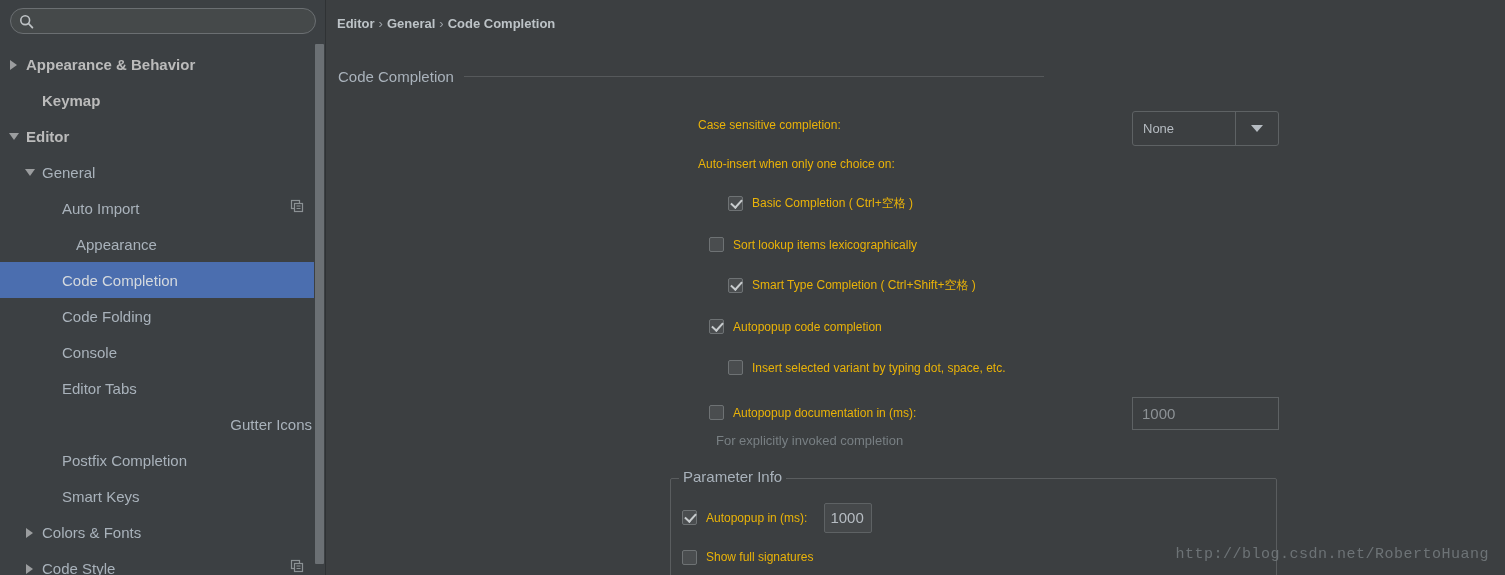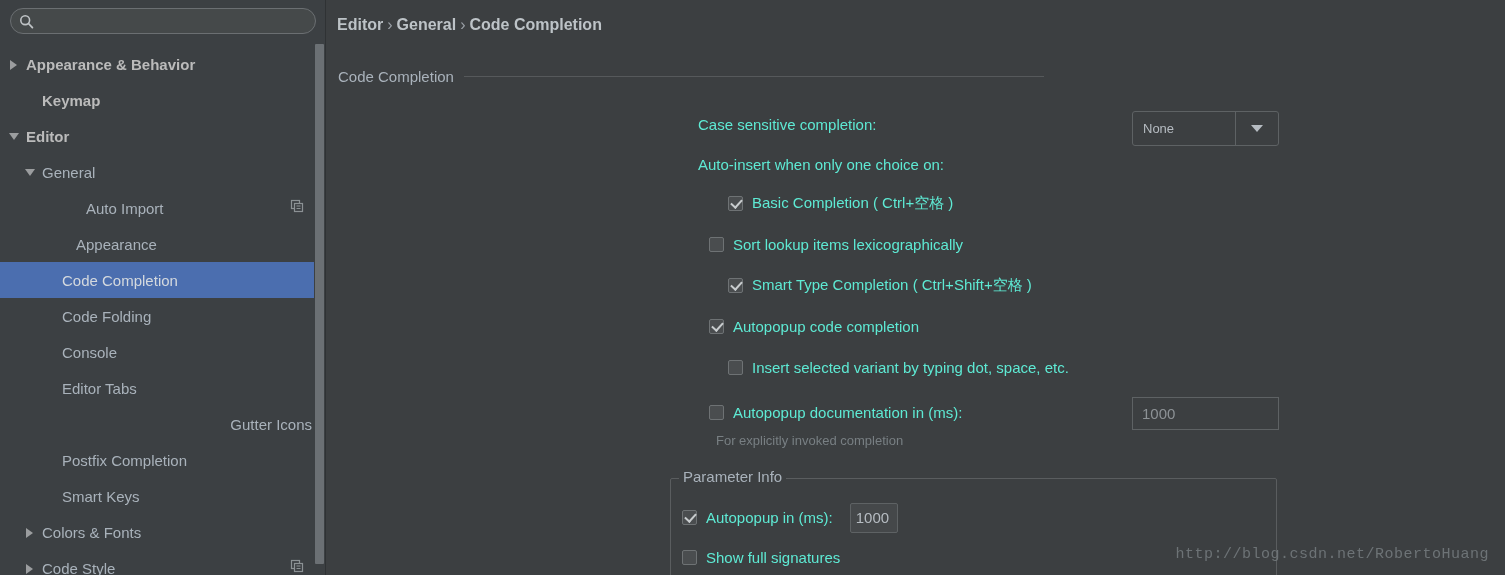--- a/index.html
+++ b/index.html
@@ -146,21 +146,21 @@
     flex: 1;
     position: relative;
     background: #3c3f41;
     height: 575px;
     overflow: hidden;
   }
   .breadcrumb {
     position: absolute;
     left: 11px;
     top: 16px;
-    font-size: 16px;
+    font-size: 13px;
     font-weight: bold;
     color: #bdc3c7;
     white-space: nowrap;
   }
   .breadcrumb .sep {
     font-weight: normal;
     color: #9aa0a6;
     margin: 0 4px;
   }
   .section-head {
@@ -190,22 +190,22 @@
     top: 104px;
     right: 0;
   }
   .row {
     display: flex;
     align-items: center;
     height: 41px;
     position: relative;
   }
   .lbl {
-    font-size: 15px;
-    color: #5eead4;
+    font-size: 12px;
+    color: #eab308;
     white-space: nowrap;
   }
 
   
   .cb {
     width: 15px;
     height: 15px;
     flex: 0 0 15px;
     box-sizing: border-box;
     border: 1px solid #6e7274;
@@ -368,21 +368,21 @@
           <span class="tree-label">Keymap</span>
         </div>
         <div class="tree-row bold" style="padding-left: 8px;">
           <span class="arrow down"></span>
           <span class="tree-label">Editor</span>
         </div>
         <div class="tree-row" style="padding-left: 24px;">
           <span class="arrow down"></span>
           <span class="tree-label">General</span>
         </div>
-        <div class="tree-row" style="padding-left: 68px;">
+        <div class="tree-row" style="padding-left: 44px;">
           <span class="arrow"></span>
           <span class="tree-label">Auto Import</span>
           <span class="copy-icon"><svg width="14" height="14" viewBox="0 0 14 14">
               <rect x="1.5" y="1.5" width="8" height="8" fill="none" stroke="#8b9194" stroke-width="1.2"></rect>
               <rect x="4.5" y="4.5" width="8" height="8" fill="#3c4043" stroke="#8b9194" stroke-width="1.2"></rect>
               <line x1="6.5" y1="7" x2="10.5" y2="7" stroke="#8b9194" stroke-width="1"></line>
               <line x1="6.5" y1="9.5" x2="10.5" y2="9.5" stroke="#8b9194" stroke-width="1"></line>
             </svg></span>
         </div>
         <div class="tree-row" style="padding-left: 16px; margin-left: 42px;">

